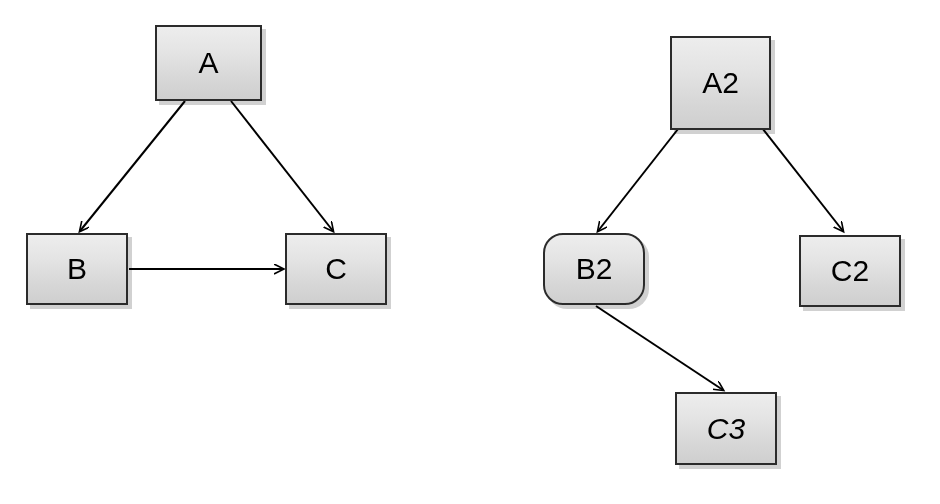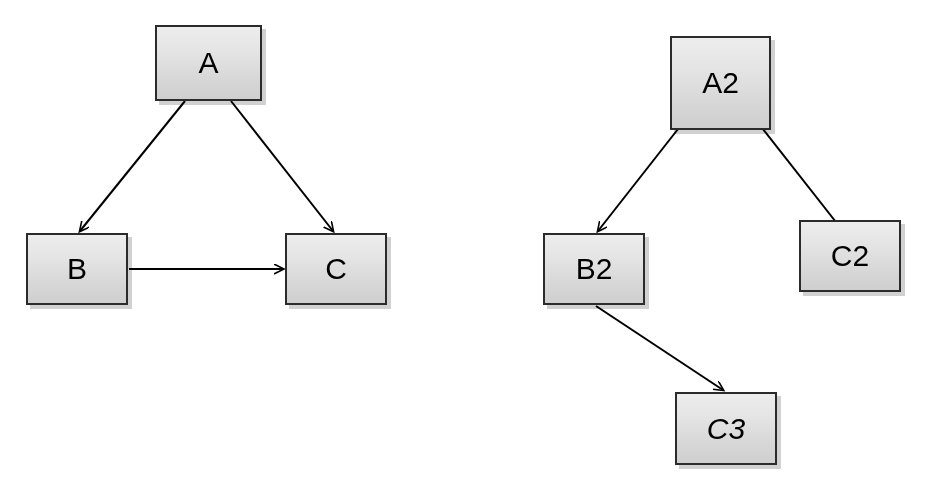--- a/index.html
+++ b/index.html
@@ -72,23 +72,23 @@
   <div class="node" style="left: 26px; top: 233px; width: 102px; height: 72px;">
     <span class="node-label">B</span>
   </div>
   <div class="node" style="left: 285px; top: 233px; width: 102px; height: 72px;">
     <span class="node-label">C</span>
   </div>
 
   <div class="node" style="left: 670px; top: 36px; width: 101px; height: 94px;">
     <span class="node-label">A2</span>
   </div>
-  <div class="node" style="left: 543px; top: 233px; width: 102px; height: 72px;">
+  <div class="node" style="left: 543px; top: 233px; width: 102px; height: 72px; border-radius: 20px;">
     <span class="node-label">B2</span>
   </div>
-  <div class="node" style="left: 799px; top: 220px; width: 102px; height: 72px;">
+  <div class="node" style="left: 799px; top: 235px; width: 102px; height: 72px;">
     <span class="node-label">C2</span>
   </div>
   <div class="node" style="left: 675px; top: 392px; width: 102px; height: 73px; font-style: italic;">
     <span class="node-label">C3</span>
   </div>
 
 </div>
 
 </body></html>

